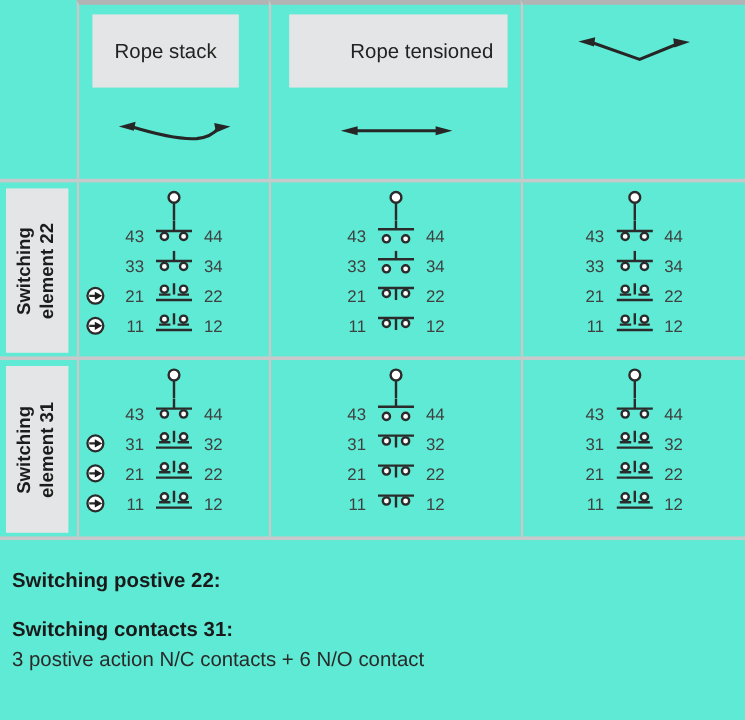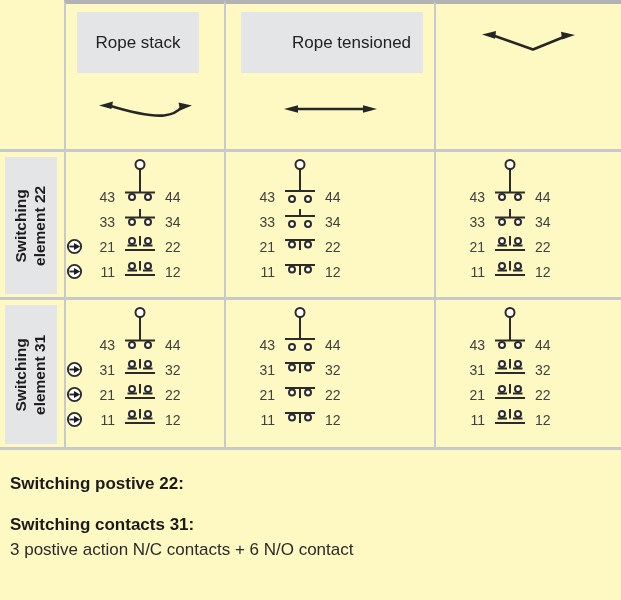--- a/index.html
+++ b/index.html
@@ -1,20 +1,20 @@
 <!DOCTYPE html>
 <html><head>
 <meta charset="utf-8">
 <style>
   * { box-sizing: border-box; margin: 0; padding: 0; }
   html,body { background:#ffffff; }
   .page {
     position: relative;
     width: 621px; height: 600px;
-    background: #fef9c3;
+    background: #5eead4;
     font-family: "Liberation Sans", sans-serif;
     color: #1a1a1a;
     overflow: hidden;
   }
   .grid {
     display: grid;
     grid-template-columns: 64px 160px 210px 187px;
     grid-template-rows: 149px 3px 145px 3px 147px 3px;
   }
   .sep { grid-column: 1 / -1; background: #c8c9ca; }
@@ -40,21 +40,21 @@
     display: flex; align-items: center; justify-content: center;
     overflow: visible;
   }
   .vtext {
     transform: rotate(-90deg);
     width: 140px; text-align: center;
     font-weight: bold; font-size: 15.5px; line-height: 1.22;
     color: #1c1c1c; white-space: nowrap;
   }
 
-  .diag { display: flex; }
+  .diag { display: flex; justify-content: center; }
   .diagram { display: flex; flex-direction: column; align-items: center; padding-top: 6px; }
   .diagram svg circle { fill: #ffffff; stroke: #2b2b2b; stroke-width: 2; }
   .diagram svg line { stroke: #2b2b2b; stroke-width: 2; }
   .crow { display: grid; grid-template-columns: 26px 28px 40px 28px 26px; align-items: center; height: 25px; }
   .num { font-size: 14px; color: #404040; }
   .numl { text-align: right; padding-right: 5px; }
   .numr { text-align: left; padding-left: 5px; }
   .po { display: flex; align-items: center; }
   .po svg { display: block; }
   .po circle { fill: none; stroke: #1d1d1d; stroke-width: 1.8; }

